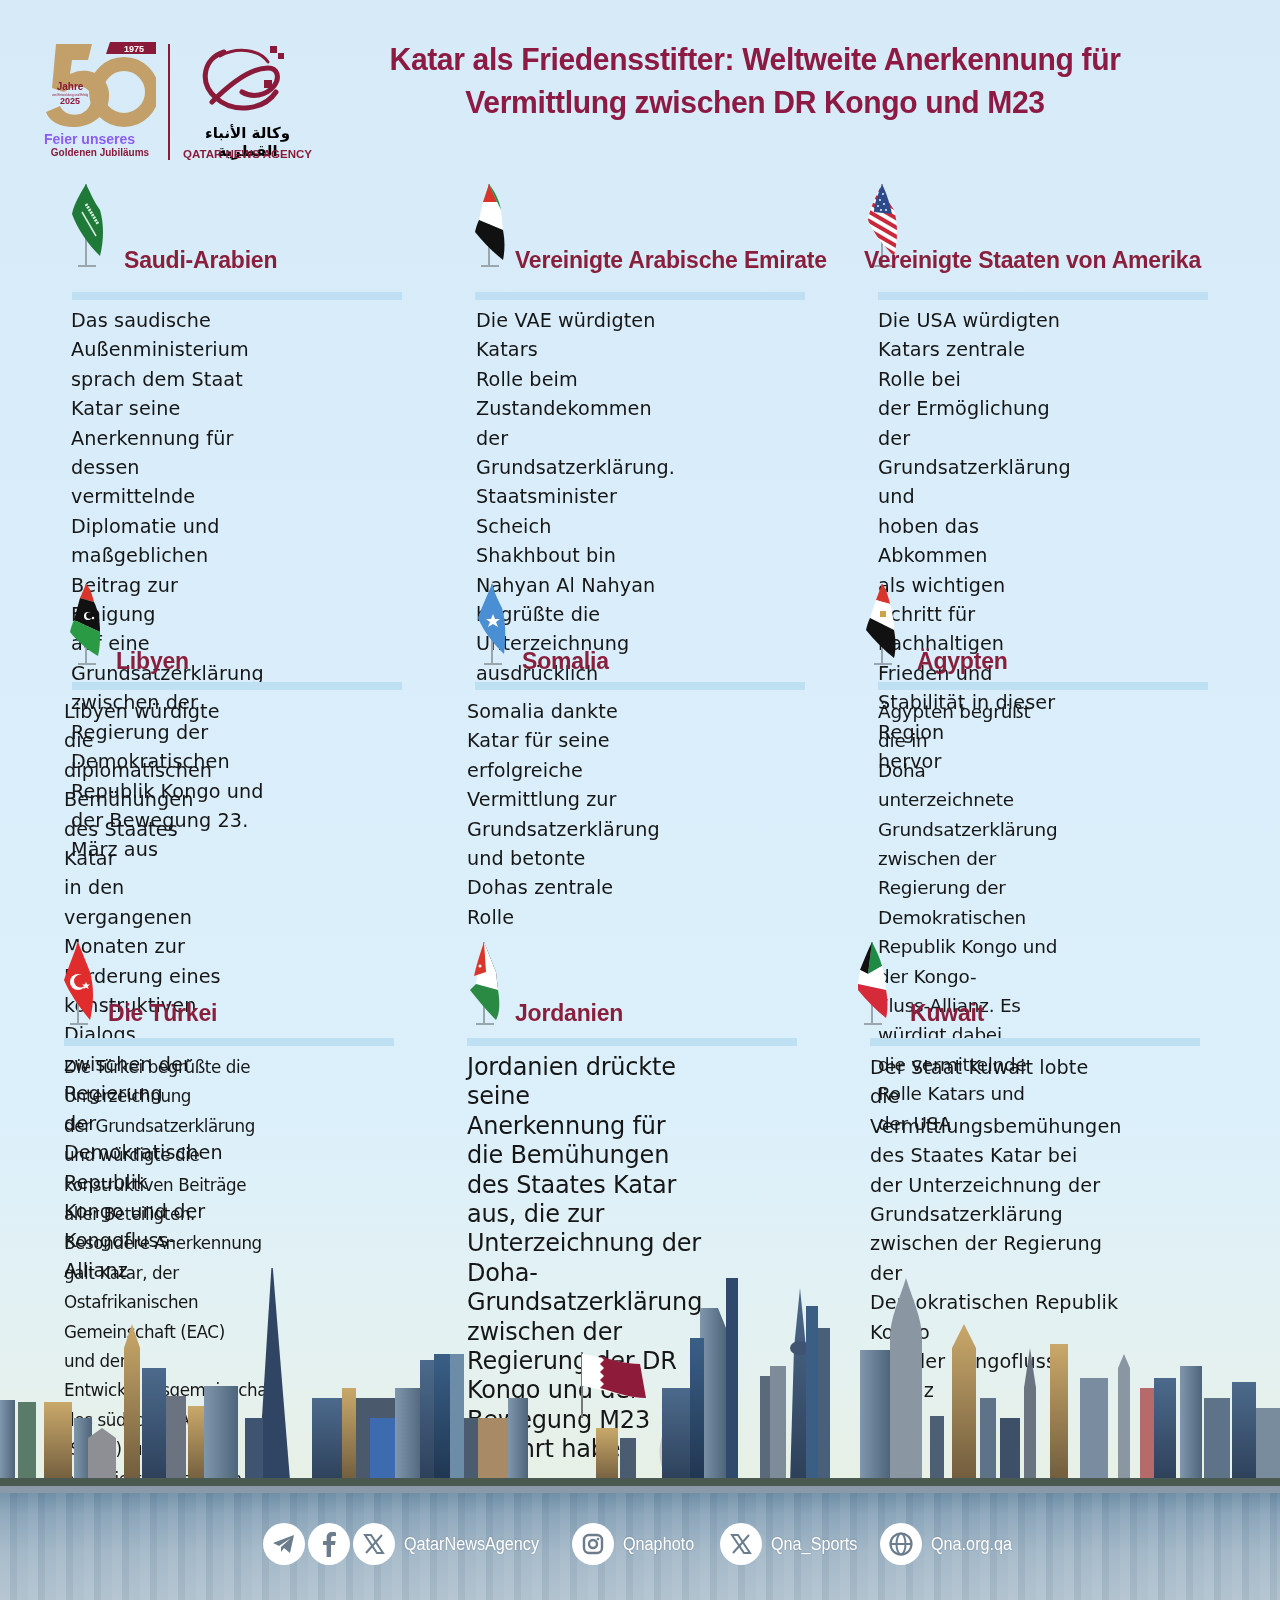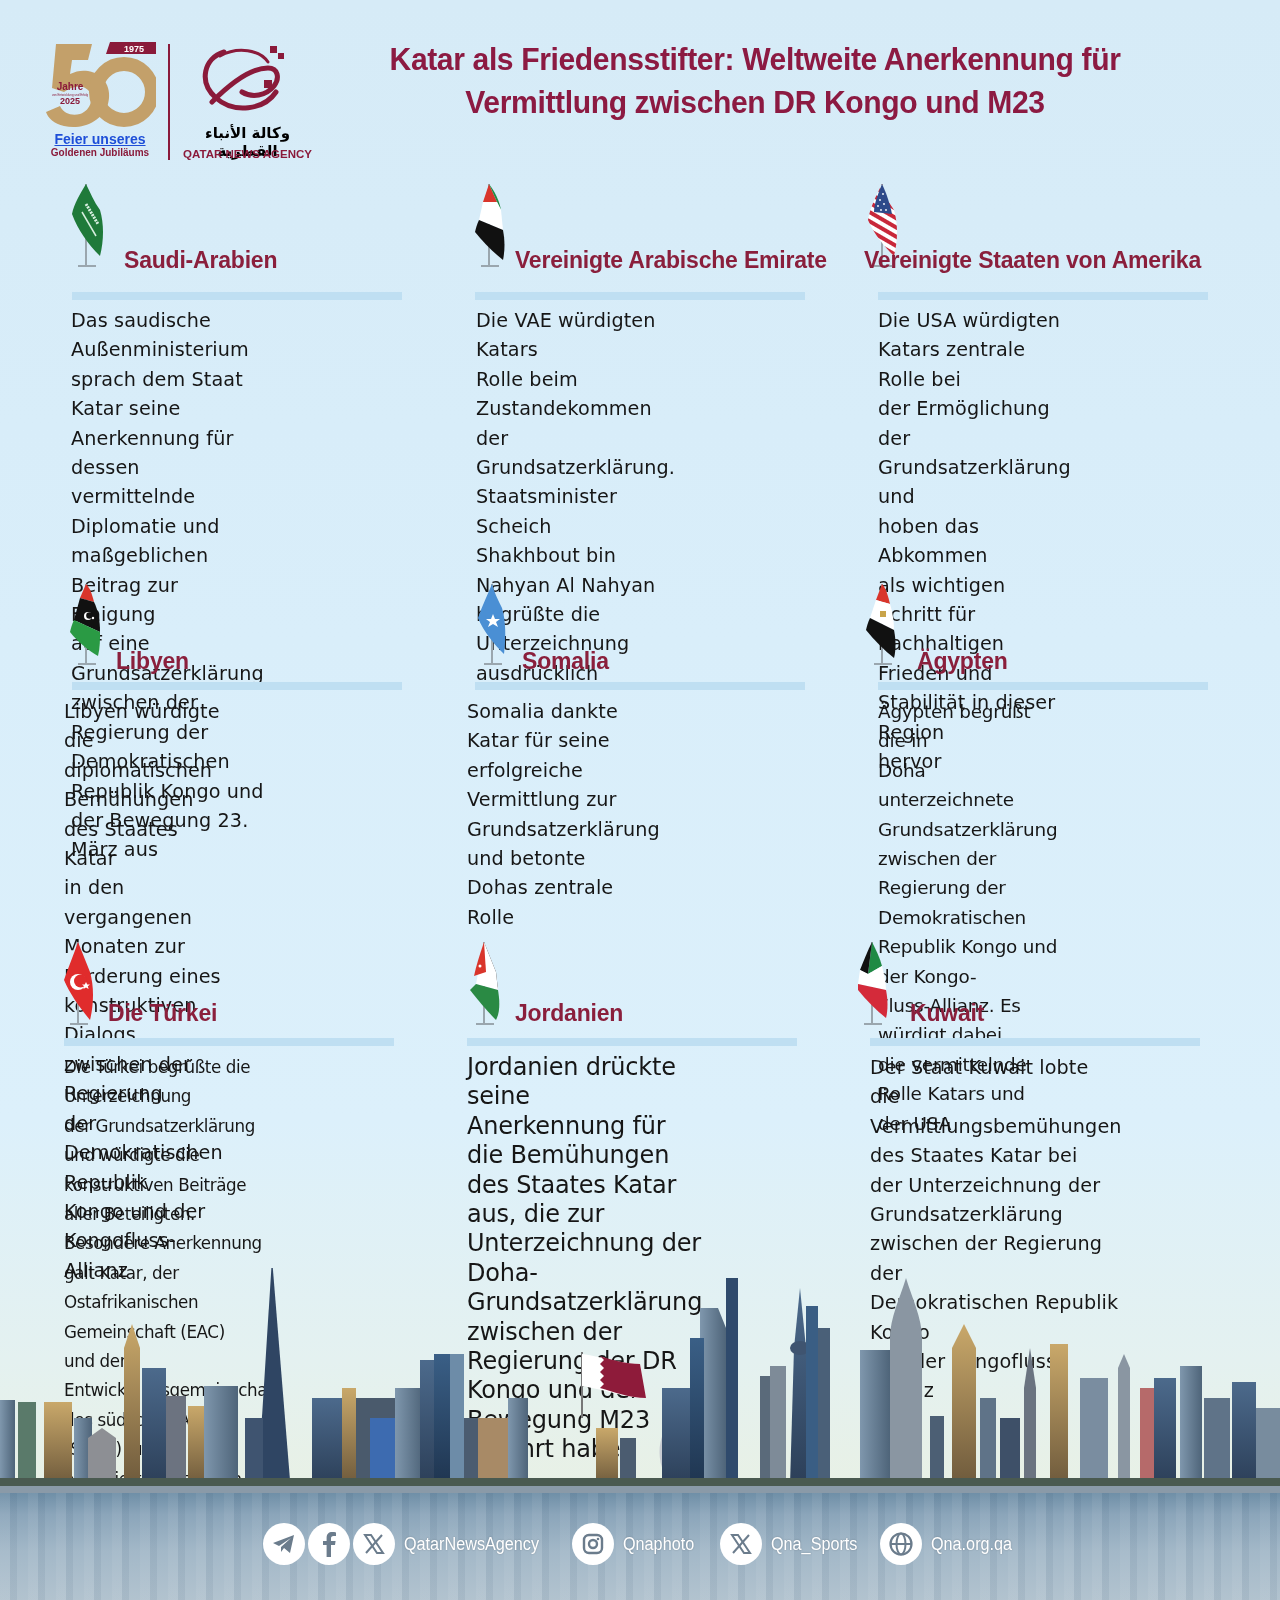--- a/index.html
+++ b/index.html
@@ -7,22 +7,22 @@
     body {
       position: relative;
       font-family: "DejaVu Sans", sans-serif;
       background: linear-gradient(180deg, #d6ebf7 0%, #d9eefa 40%, #dcf0fb 70%, #e4f1f0 85%, #ecf0dc 100%);
       color: #1a1a1a;
     }
     
     .header { position: absolute; left: 0; top: 0; width: 1112px; height: 170px; }
     .logo-50 { position: absolute; left: 44px; top: 40px; width: 112px; height: 120px; }
     .logo-50 .fifty { position: absolute; left: 0; top: 0; width: 112px; height: 92px; }
-    .logo-50 .feier { position: absolute; left: 0; top: 92px; width: 112px; text-align: center;
-      font-family: "Liberation Sans", sans-serif; font-weight: bold; color: #1d4ed8; font-size: 14px; line-height: 14px; text-decoration: underline; }
+    .logo-50 .feier { position: absolute; left: 0; top: 92px; width: 112px; text-align: left;
+      font-family: "Liberation Sans", sans-serif; font-weight: bold; color: #8b5cf6; font-size: 14px; line-height: 14px; }
     .logo-50 .jubil { position: absolute; left: 0; top: 107px; width: 112px; text-align: center;
       font-family: "Liberation Sans", sans-serif; font-weight: bold; color: #8a1a3a; font-size: 10px; line-height: 12px; }
     .logo-divider { position: absolute; left: 168px; top: 44px; width: 2px; height: 116px; background: #8a1a3a; }
     .qna-logo { position: absolute; left: 180px; top: 40px; width: 135px; height: 125px; }
     .qna-logo svg { position: absolute; left: 14px; top: 0; }
     .qna-arabic { position: absolute; left: 0; top: 84px; width: 135px; text-align: center;
       font-family: "DejaVu Sans", sans-serif; color: #000000; font-size: 15px; font-weight: bold; direction: rtl; }
     .qna-en { position: absolute; left: 0; top: 108px; width: 135px; text-align: center;
       font-family: "Liberation Sans", sans-serif; font-weight: bold; color: #8a1a3a; font-size: 11.5px; }
     .main-title { position: absolute; left: 320px; top: 38px; width: 870px; text-align: center;

